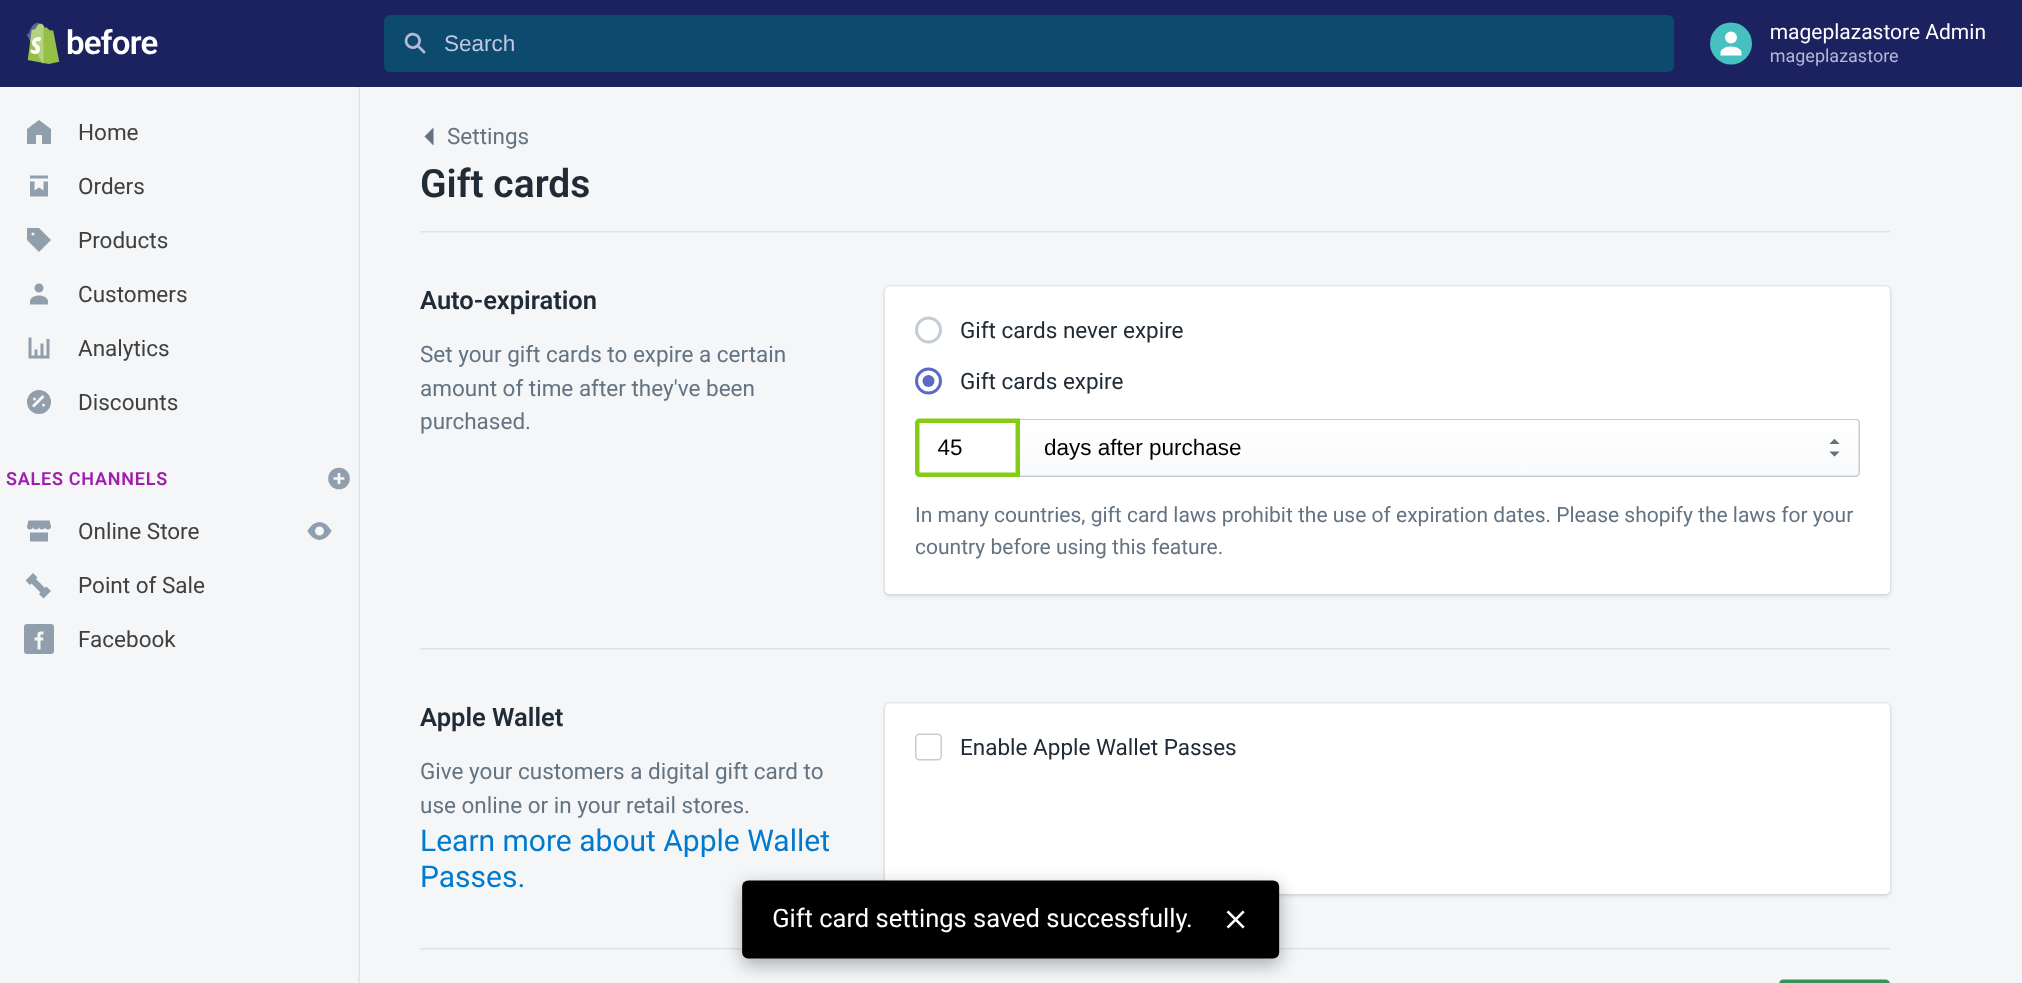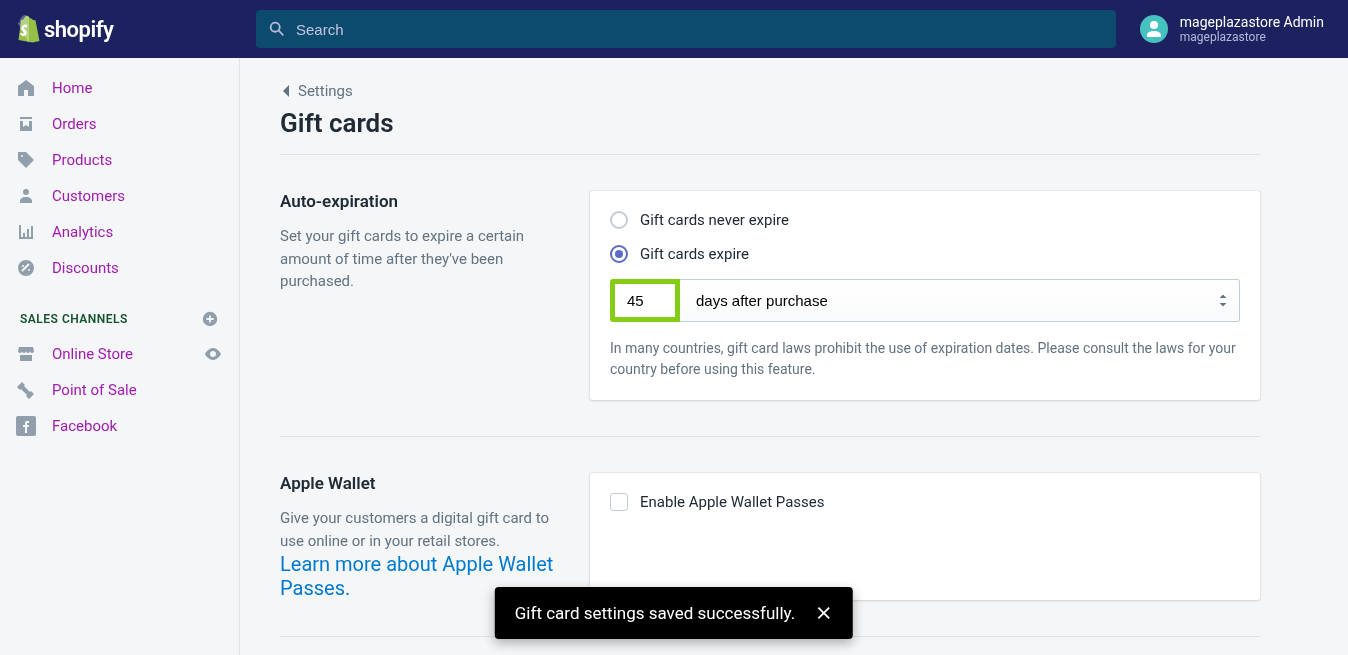--- a/index.html
+++ b/index.html
@@ -17,23 +17,23 @@
     .user-section { display: flex; align-items: center; gap: 12px; padding-right: 8px; }
     .avatar { width: 28px; height: 28px; border-radius: 50%; background: #47c1bf; display: flex; align-items: center; justify-content: center; }
     .avatar svg { fill: #fff; }
     .user-text { color: #fff; }
     .user-name { font-size: 14px; line-height: 1.2; }
     .user-store { font-size: 12px; color: #b5b9d8; }
     
     .main-container { display: flex; }
     .sidebar { width: 240px; background: #f4f6f8; border-right: 1px solid #dfe3e8; min-height: calc(100vh - 58px); display: flex; flex-direction: column; }
     .nav-section { padding-top: 12px; }
-    .nav-item { display: flex; align-items: center; padding: 8px 16px; gap: 16px; color: #a21caf; text-decoration: none; font-size: 15px; cursor: pointer; }
+    .nav-item { display: flex; align-items: center; padding: 8px 16px; gap: 16px; color: #404040; text-decoration: none; font-size: 15px; cursor: pointer; }
     .nav-item svg { width: 20px; height: 20px; fill: #919eab; }
-    .sidebar-heading { display: flex; align-items: center; justify-content: space-between; padding: 8px 20px; color: #14532d; font-size: 12px; font-weight: 600; letter-spacing: 0.5px; margin-top: 16px; }
+    .sidebar-heading { display: flex; align-items: center; justify-content: space-between; padding: 8px 4px; color: #a21caf; font-size: 12px; font-weight: 600; letter-spacing: 0.5px; margin-top: 16px; }
     .sidebar-heading svg { width: 18px; height: 18px; fill: #919eab; cursor: pointer; }
     .nav-item .trailing { margin-left: auto; }
     
     .content { flex: 1; padding: 24px 40px 90px 40px; max-width: 1060px; }
     .breadcrumb { display: inline-flex; align-items: center; gap: 6px; color: #637381; font-size: 15px; cursor: pointer; margin-bottom: 8px; }
     .breadcrumb svg { width: 12px; height: 14px; fill: #637381; }
     .page-title { font-size: 26px; font-weight: 600; color: #212b36; margin-bottom: 16px; }
     .title-divider { border-bottom: 1px solid #dfe3e8; margin-bottom: 36px; }
     
     .settings-row { display: flex; gap: 30px; margin-bottom: 36px; justify-content: space-between; }
@@ -44,21 +44,21 @@
     .card { flex: 1; background: #fff; border-radius: 3px; box-shadow: 0 0 0 1px rgba(63,63,68,0.05), 0 1px 3px rgba(63,63,68,0.15); padding: 20px; }
     
     .radio-row { display: flex; align-items: center; gap: 12px; margin-bottom: 16px; cursor: pointer; }
     .radio { width: 18px; height: 18px; border: 2px solid #c4cdd5; border-radius: 50%; display: flex; align-items: center; justify-content: center; flex-shrink: 0; }
     .radio.checked { border-color: #5c6ac4; }
     .radio-dot { width: 8px; height: 8px; border-radius: 50%; background: #5c6ac4; display: none; }
     .radio.checked .radio-dot { display: block; }
     .radio-label { font-size: 15px; color: #212b36; }
     
     .input-group { display: flex; margin-top: 4px; margin-bottom: 16px; }
-    .number-input { width: 70px; border: 5px solid #84cc16; border-radius: 3px 0 0 3px; padding: 8px 12px; font-size: 15px; outline: none; }
+    .number-input { width: 70px; border: 3px solid #84cc16; border-radius: 3px 0 0 3px; padding: 8px 12px; font-size: 15px; outline: none; }
     .select-wrapper { flex: 1; position: relative; }
     .select-input { width: 100%; border: 1px solid #c4cdd5; border-left: none; border-radius: 0 3px 3px 0; padding: 8px 32px 8px 16px; font-size: 15px; background: linear-gradient(#fff, #f9fafb); outline: none; appearance: none; cursor: pointer; height: 100%; }
     .select-arrows { position: absolute; right: 12px; top: 50%; transform: translateY(-50%); pointer-events: none; }
     .select-arrows svg { width: 10px; height: 12px; fill: #637381; }
     
     .help-text { font-size: 14px; color: #637381; line-height: 1.5; }
     
     .checkbox-row { display: flex; align-items: center; gap: 12px; cursor: pointer; }
     .checkbox { width: 18px; height: 18px; border: 1px solid #c4cdd5; border-radius: 3px; background: #fff; flex-shrink: 0; }
     .checkbox-label { font-size: 15px; color: #212b36; }
@@ -74,21 +74,21 @@
 </head>
 <body>
 
 <div class="topbar">
   <div class="logo-container">
     <svg class="logo-mark" viewBox="0 0 24 28">
         <path fill="#95bf47" d="M19.5 5.5c0-.1-.1-.2-.2-.2l-2.3-.2-1.7-1.7c-.2-.2-.5-.1-.6-.1l-.9.3C13.3 2.2 12.5.8 11 .8c-1.8 0-2.9 2.3-3.3 3.5l-2 .6c-.6.2-.6.2-.7.8L2.5 25l14 2.6 7-1.5L19.5 5.5z"></path>
         <path fill="#fff" d="M14.8 3.4l-.9.3c-.5-1.4-1.3-2.8-2.8-2.8h-.1c-.4-.6-1-.8-1.5-.8-3.9 0-5.7 4.9-6.3 7.4l-1.5.5 10.8 19.6.5-.1V3.4z" opacity=".3"></path>
         <path fill="#fff" d="M11.5 10.3l-.8 2.4s-.7-.4-1.6-.4c-1.3 0-1.4.8-1.4 1 0 1.1 3 1.5 3 4.2 0 2.1-1.3 3.5-3.1 3.5-2.2 0-3.3-1.4-3.3-1.4l.6-2s1.1 1 2.1 1c.6 0 .9-.5.9-.9 0-1.5-2.5-1.6-2.5-4 0-2.1 1.5-4.1 4.5-4.1 1.2 0 1.6.7 1.6.7z"></path>
       </svg>
-    <span class="logo-text">shopify</span>
+    <span class="logo-text">before</span>
   </div>
   <div class="search-container">
     <div class="search-box">
       <svg width="18" height="18" viewBox="0 0 20 20">
           <path d="M8 4a4 4 0 100 8 4 4 0 000-8zM2 8a6 6 0 1110.9 3.5l4.3 4.3a1 1 0 01-1.4 1.4l-4.3-4.3A6 6 0 012 8z"></path>
         </svg>
       <input class="search-input" type="text" placeholder="Search" style="">
     </div>
   </div>
   <div class="user-section">
@@ -208,21 +208,21 @@
             <select class="select-input">
               <option>days after purchase</option>
             </select>
             <span class="select-arrows">
               <svg viewBox="0 0 10 14">
                   <path d="M5 0l4 4H1l4-4zm0 14l-4-4h8l-4 4z"></path>
                 </svg>
             </span>
           </div>
         </div>
-        <p class="help-text">In many countries, gift card laws prohibit the use of expiration dates. Please consult the laws for your country before using this feature.</p>
+        <p class="help-text">In many countries, gift card laws prohibit the use of expiration dates. Please shopify the laws for your country before using this feature.</p>
       </div>
     </div>
 
     <div class="section-divider"></div>
 
     <div class="settings-row">
       <div class="settings-label">
         <h2>Apple Wallet</h2>
         <p>Give your customers a digital gift card to use online or in your retail stores.</p>
         <a href="#">Learn more about Apple Wallet Passes.</a>

